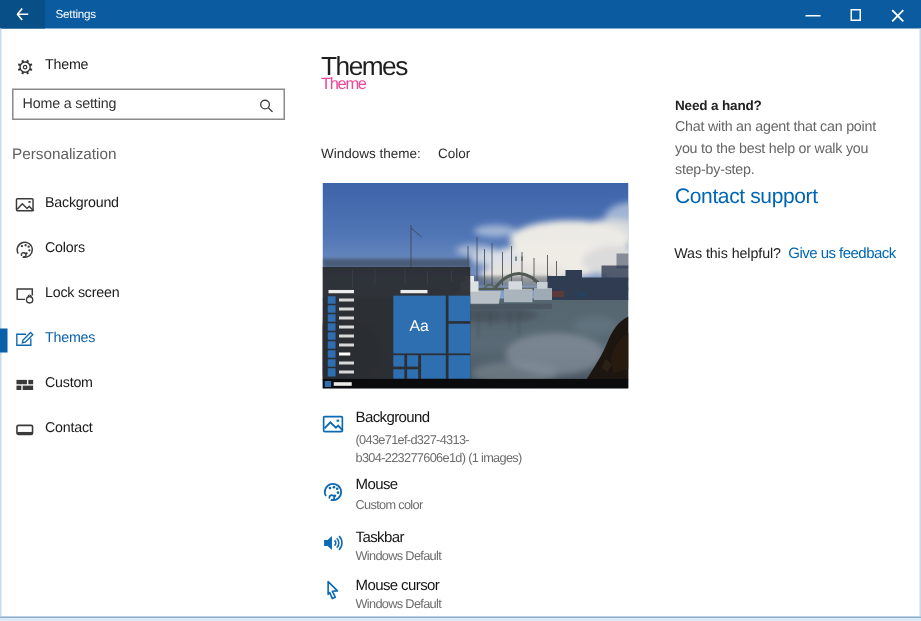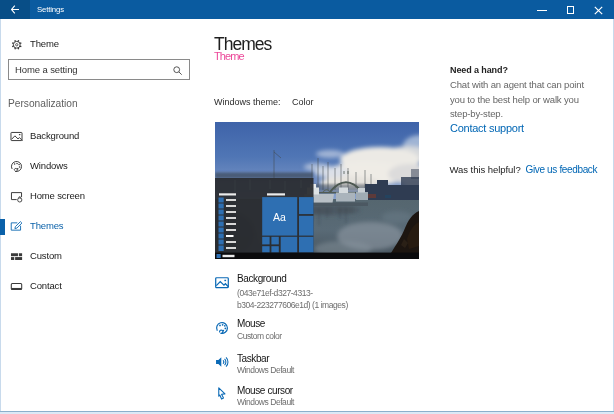--- a/index.html
+++ b/index.html
@@ -28,21 +28,21 @@
 #curtheme{left:214px;top:96.7px;font-size:9px;color:#2b2b2b;letter-spacing:0}
 #custom{left:292px;top:96.7px;font-size:9px;color:#2b2b2b}
 #preview{left:215px;top:122px;width:204px;height:137px}
 
 .li-icon{width:14px;height:14px}
 .li-title{font-size:10px;letter-spacing:-.4px;color:#151515;white-space:nowrap}
 .li-sub{font-size:8.5px;letter-spacing:-.45px;color:#6d6d6d;line-height:10.5px;white-space:nowrap}
 
 #needh{left:450px;top:64.9px;font-size:9px;font-weight:bold;color:#222;letter-spacing:-.1px}
 #chatp{left:450px;top:78px;width:160px;font-size:9.5px;color:#666;letter-spacing:-.15px;line-height:14.55px}
-#contact{left:450px;top:121.7px;font-size:11px;color:#0066b4;letter-spacing:-.25px}
+#contact{left:450px;top:121.7px;font-size:14px;color:#0066b4;letter-spacing:-.25px}
 #washelp{left:449.5px;top:164.3px;font-size:9.5px;color:#222;letter-spacing:-.05px}
 #givefb{left:525.5px;top:164.3px;font-size:10px;color:#0066b4;letter-spacing:-.35px}
 </style></head>
 <body>
 
 <div class="abs" id="tbar"></div>
 <div class="abs" id="back">
     <svg style="position:absolute;left:11px;top:5px" width="8" height="9" viewBox="0 0 8 9">
       <path d="M3.8 0.6 L0.6 4.5 L3.8 8.4 M0.9 4.5 L8 4.5" stroke="#fff" stroke-width="1.1" fill="none"></path>
     </svg>
@@ -85,29 +85,29 @@
 <div class="abs sitem" style="top:151px">
  <svg class="sicon" viewBox="0 0 16 16">
       <path d="M2.63 11.1 A6.2 6.2 0 1 1 6.4 13.99" fill="none" stroke="#3a3a3a" stroke-width="1.2"></path>
       <path d="M6.4 13.99 C7.9 14.35 9.2 13.4 9.0 12.0 C8.8 10.8 7.5 10.1 6.3 10.55 C5.35 10.95 4.95 12.05 5.5 12.95" fill="none" stroke="#3a3a3a" stroke-width="1.2"></path>
       <circle cx="5.7" cy="5.0" r="0.95" fill="#3a3a3a"></circle>
       <circle cx="8.7" cy="4.3" r="0.95" fill="#3a3a3a"></circle>
       <circle cx="11.2" cy="5.5" r="0.95" fill="#3a3a3a"></circle>
       <circle cx="11.8" cy="8.5" r="0.95" fill="#3a3a3a"></circle>
       <circle cx="9.5" cy="10.9" r="0.95" fill="#3a3a3a"></circle>
     </svg>
- <span class="stext">Windows</span>
+ <span class="stext">Colors</span>
 </div>
 <div class="abs sitem" style="top:181px">
  <svg class="sicon" viewBox="0 0 16 16">
       <path fill="none" stroke="#3a3a3a" stroke-width="1.2" d="M14.2 8.6 L14.2 3.2 L1.8 3.2 L1.8 11.8 L8.2 11.8"></path>
       <circle cx="12" cy="12.2" r="2.6" fill="none" stroke="#3a3a3a" stroke-width="1.1"></circle>
       <path d="M10.8 10.4 L10.8 9.4 A1.2 1.2 0 0 1 13.2 9.4 L13.2 10.4" fill="none" stroke="#3a3a3a" stroke-width="1"></path>
     </svg>
- <span class="stext">Home screen</span>
+ <span class="stext">Lock screen</span>
 </div>
 <div class="abs sitem" style="top:211px">
  <svg class="sicon" viewBox="0 0 16 16">
       <path fill="none" stroke="#0a66b0" stroke-width="1.1" d="M13 7 L13 12.5 L1.5 12.5 L1.5 3.5 L9 3.5"></path>
       <path fill="none" stroke="#0a66b0" stroke-width="1.1" d="M6 10.5 L6.6 8.2 L12.8 2 L14.6 3.8 L8.4 10 Z"></path>
     </svg>
  <span class="stext" style="color:#0a61a9">Themes</span>
 </div>
 <div class="abs sitem" style="top:241px">
  <svg class="sicon" viewBox="0 0 16 16">

